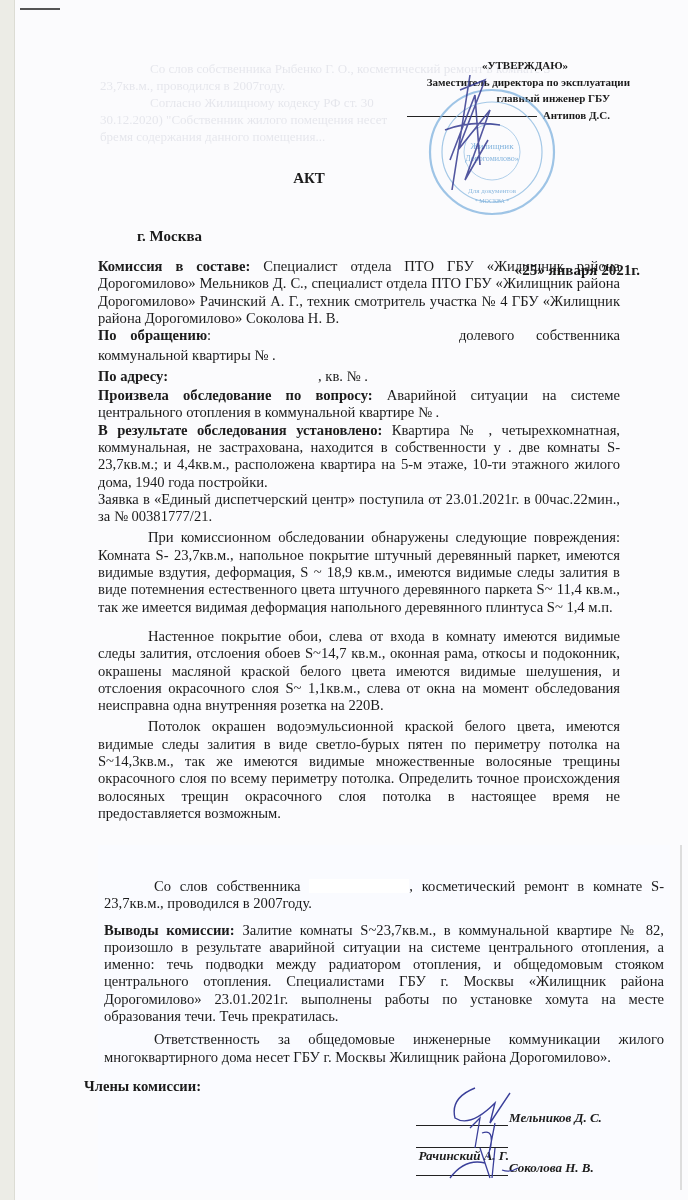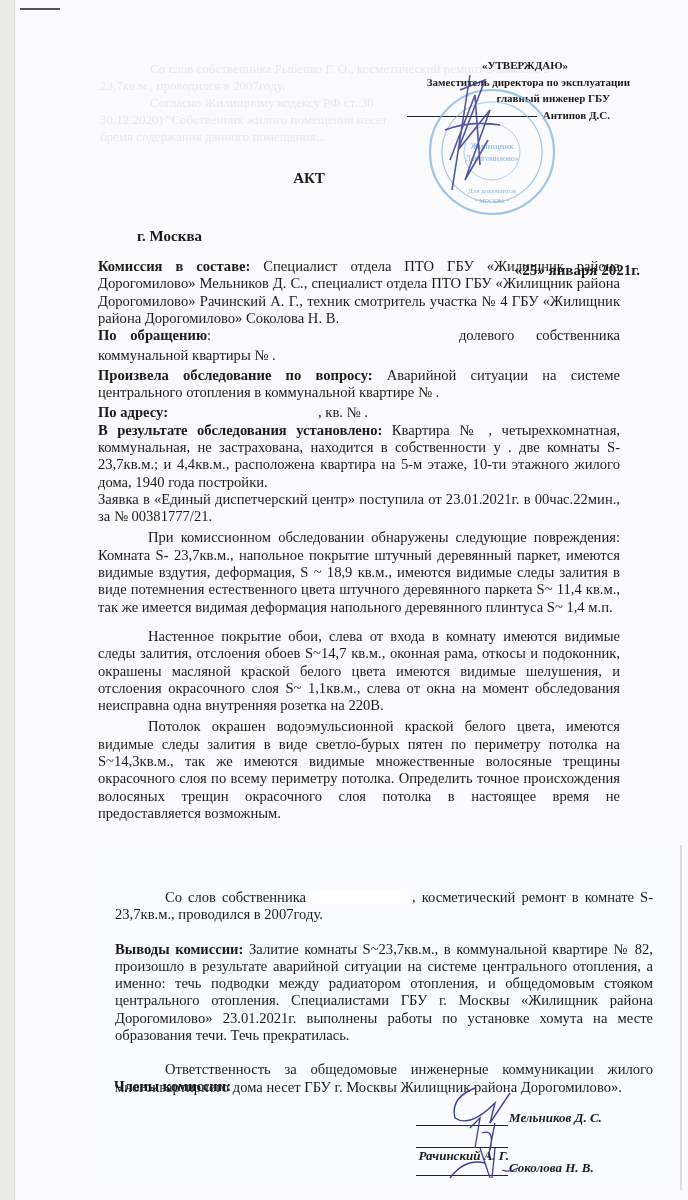--- a/index.html
+++ b/index.html
@@ -47,23 +47,23 @@
   .flex-line { display: flex; justify-content: space-between; }
   .blank { display: inline-block; }
   .page2 {
     position: absolute; left: 98px; top: 845px; width: 572px; height: 345px;
     background: #fafbff;
   }
   .p2-body {
     position: absolute; left: 98px; top: 872px; width: 572px;
     font-size: 14.6px; line-height: 17.3px; text-align: justify;
   }
-  .p2-body p { margin: 17px; }
+  .p2-body p { margin: 6px; }
   .redact { display: inline-block; background: #ffffff; width: 100px; height: 14px; vertical-align: -2px; }
-  .members { position: absolute; left: 114px; top: 1078px; font-weight: bold; font-size: 14.6px; }
+  .members { position: absolute; left: 84px; top: 1078px; font-weight: bold; font-size: 14.6px; }
   .sig-row { position: absolute; left: 416px; font-weight: bold; font-size: 13px; display: flex; align-items: flex-end; font-style: italic; }
   .sig-row .ln { display: inline-block; width: 92px; border-bottom: 1px solid #222; margin-right: 1px; height: 12px; }
   .sig-svg { position: absolute; pointer-events: none; }
   .page-edge { position: absolute; right: 6px; top: 845px; width: 2px; height: 345px; background: #ddd; }
 </style>
 </head>
 <body>
 
 <div class="page"></div>
 <div class="left-strip"></div>
@@ -100,22 +100,22 @@
 <div class="city">г. Москва</div>
 <div class="date">«25» января 2021г.</div>
 
 <div class="body">
   <p><b>Комиссия в составе:</b><span> Специалист отдела ПТО ГБУ «Жилищник района Дорогомилово» Мельников Д. С., специалист отдела ПТО ГБУ «Жилищник района Дорогомилово» Рачинский А. Г., техник смотритель участка № 4 ГБУ «Жилищник района Дорогомилово» Соколова Н. В.</span></p>
   <div class="flex-line">
     <span><b style="word-spacing:10px;">По обращению</b><span>:</span></span>
     <span style="word-spacing:18px;">долевого собственника</span>
   </div>
   <p style="margin-top:3px;">коммунальной квартиры №    .</p>
+  <p style="margin-top:3px;"><b>По адресу:</b><span class="blank" style="width:150px;"></span><span>, кв. №    .</span></p>
   <p style="margin-top:2px;"><b>Произвела обследование по вопросу:</b><span> Аварийной ситуации на системе центрального отопления в коммунальной квартире №    .</span></p>
-  <p style="margin-top:3px;"><b>По адресу:</b><span class="blank" style="width:150px;"></span><span>, кв. №    .</span></p>
   <p><b>В результате обследования установлено:</b><span> Квартира №    , четырехкомнатная, коммунальная, не застрахована, находится в собственности у                      . две комнаты S- 23,7кв.м.; и 4,4кв.м., расположена квартира на 5-м этаже, 10-ти этажного жилого дома, 1940 года постройки.</span></p>
   <p>Заявка в «Единый диспетчерский центр» поступила от 23.01.2021г. в 00час.22мин., за № 00381777/21.</p>
   <p class="indent" style="margin-top:4px;">При комиссионном обследовании обнаружены следующие повреждения: Комната S- 23,7кв.м., напольное покрытие штучный деревянный паркет, имеются видимые вздутия, деформация, S ~ 18,9 кв.м., имеются видимые следы залития в виде потемнения естественного цвета штучного деревянного паркета S~ 11,4 кв.м., так же имеется видимая деформация напольного деревянного плинтуса S~ 1,4 м.п.</p>
   <p class="indent" style="margin-top:12px;">Настенное покрытие обои, слева от входа в комнату имеются видимые следы залития, отслоения обоев S~14,7 кв.м., оконная рама, откосы и подоконник, окрашены масляной краской белого цвета имеются видимые шелушения, и отслоения окрасочного слоя S~ 1,1кв.м., слева от окна на момент обследования неисправна одна внутренняя розетка на 220В.</p>
   <p class="indent" style="margin-top:4px;">Потолок окрашен водоэмульсионной краской белого цвета, имеются видимые следы залития в виде светло-бурых пятен по периметру потолка на S~14,3кв.м., так же имеются видимые множественные волосяные трещины окрасочного слоя по всему периметру потолка. Определить точное происхождения волосяных трещин окрасочного слоя потолка в настоящее время не предоставляется возможным.</p>
 </div>
 
 <div class="page2"></div>
 <div class="page-edge"></div>
 

